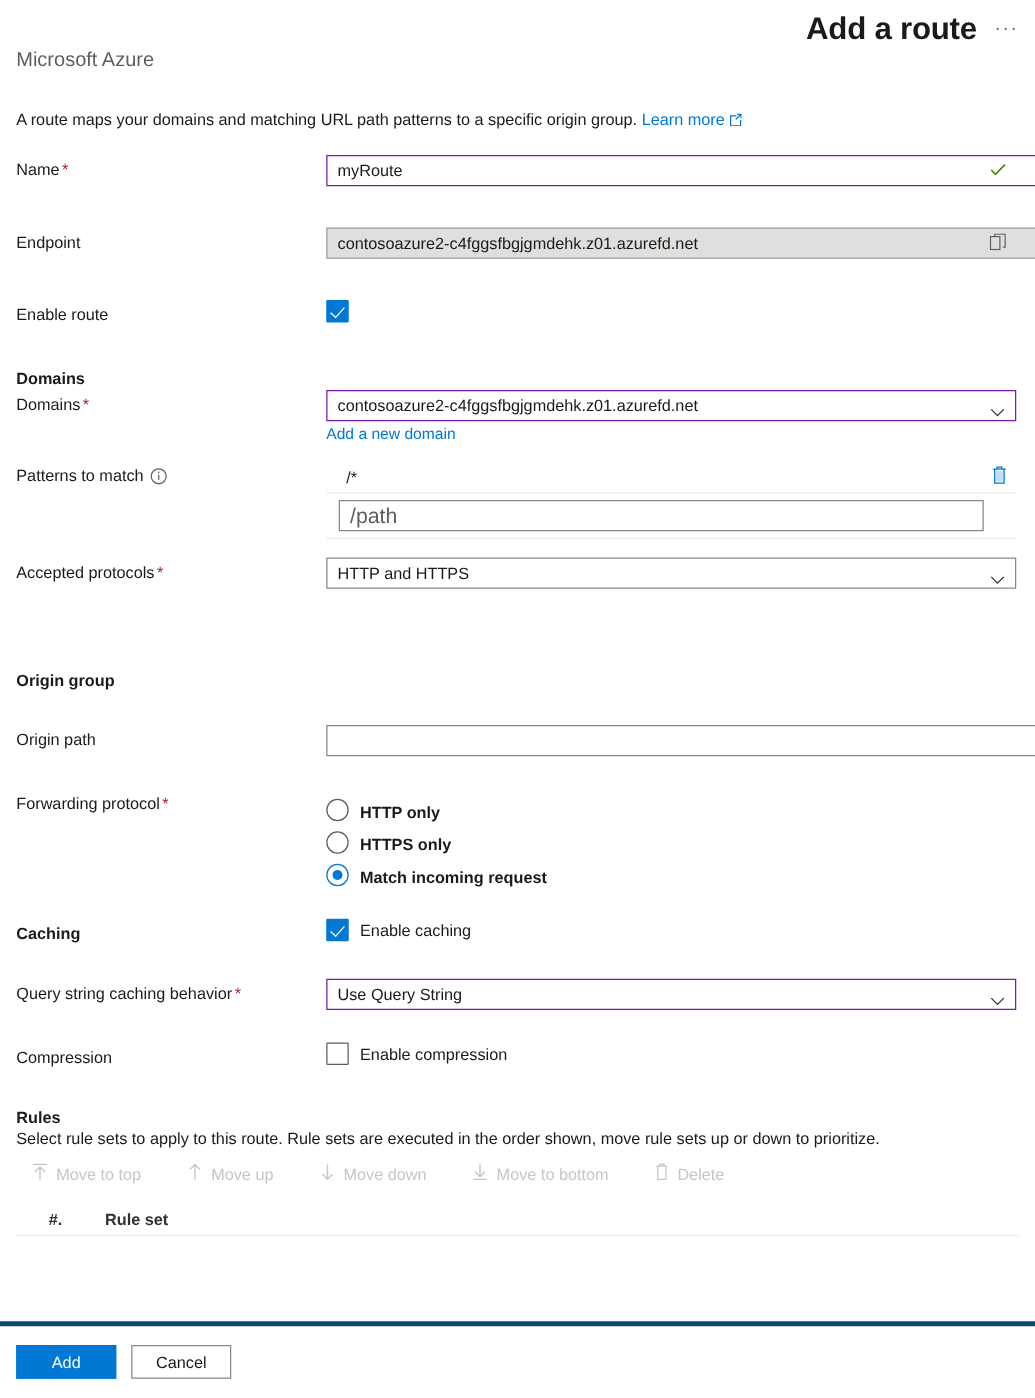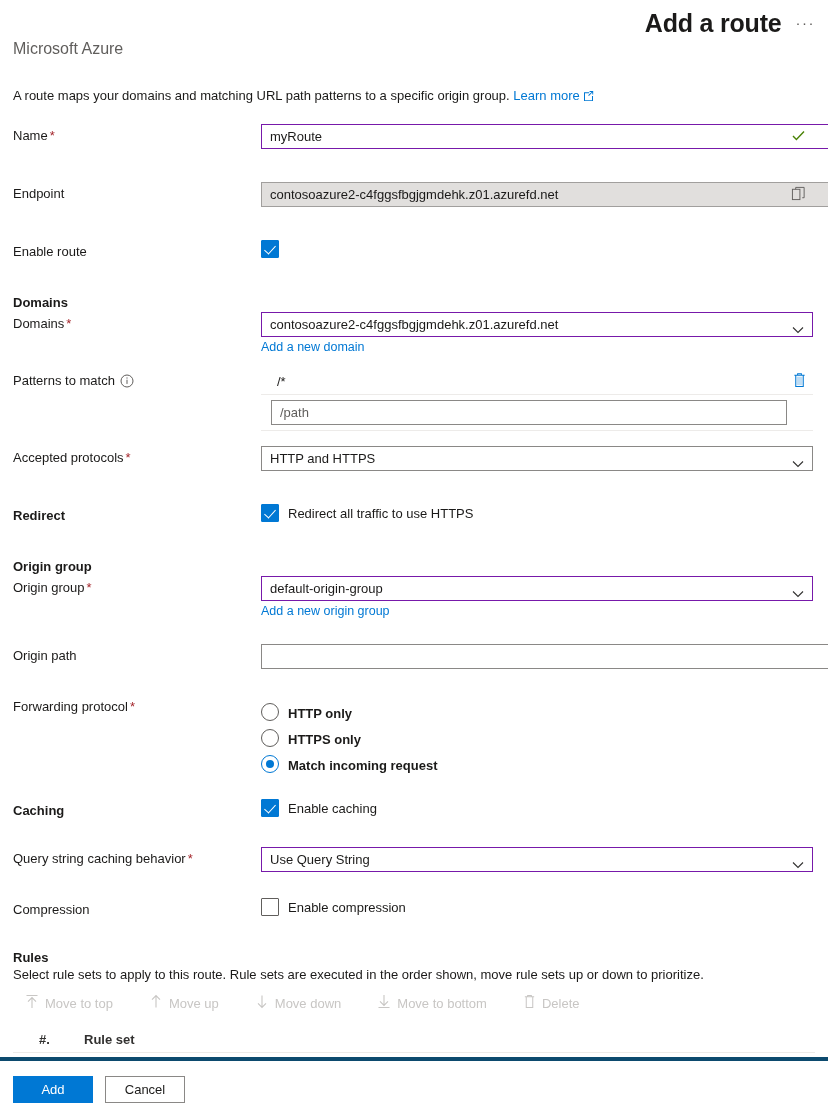--- a/index.html
+++ b/index.html
@@ -193,21 +193,21 @@
   .pattern-text { font-size: 13px; color: #1b1a19; }
   .pattern-input-wrap {
     padding: 5px 0 5px 10px;
     border-bottom: 1px solid #edebe9;
   }
   .pattern-input {
     width: 516px;
     height: 25px;
     border: 1px solid #8a8886;
     font-family: "Liberation Sans", sans-serif;
-    font-size: 13px;
+    font-size: 17px;
     color: #1b1a19;
     padding: 0 8px;
     outline: none;
     background: #fff;
   }
   .pattern-input::placeholder { color: #605e5c; }
 
   
   .rules-wrap { padding: 0 13px; margin-top: 30px; }
   .rules-title { font-weight: bold; font-size: 13px; }
@@ -393,46 +393,25 @@
         <span>HTTP and HTTPS</span>
         <span class="chev"><svg width="12" height="12" viewBox="0 0 12 12">
               <path d="M1 3.5L6 8.5 11 3.5" stroke="#323130" stroke-width="1.1" fill="none"></path>
             </svg></span>
       </div>
     </div>
   </div>
 
   <div class="gap-lg"></div>
 
-  <div class="row">
-    <div class="lbl bold">Redirect</div>
-    <div class="ctl">
-      <div class="cbrow">
-        <div class="cb on"></div>
-        <span class="cbtext">Redirect all traffic to use HTTPS</span>
-      </div>
-    </div>
-  </div>
 
   <div class="gap-lg"></div>
 
   <div class="section-head">Origin group</div>
 
-  <div class="row">
-    <div class="lbl"><span>Origin group</span><span class="req">*</span></div>
-    <div class="ctl">
-      <div class="select focused">
-        <span>default-origin-group</span>
-        <span class="chev"><svg width="12" height="12" viewBox="0 0 12 12">
-              <path d="M1 3.5L6 8.5 11 3.5" stroke="#323130" stroke-width="1.1" fill="none"></path>
-            </svg></span>
-      </div>
-      <a class="link sublink">Add a new origin group</a>
-    </div>
-  </div>
 
   <div class="gap-md"></div>
 
   <div class="row">
     <div class="lbl">Origin path</div>
     <div class="ctl">
       <div class="field-wrap">
         <input class="tbox" value="" style="">
       </div>
     </div>

